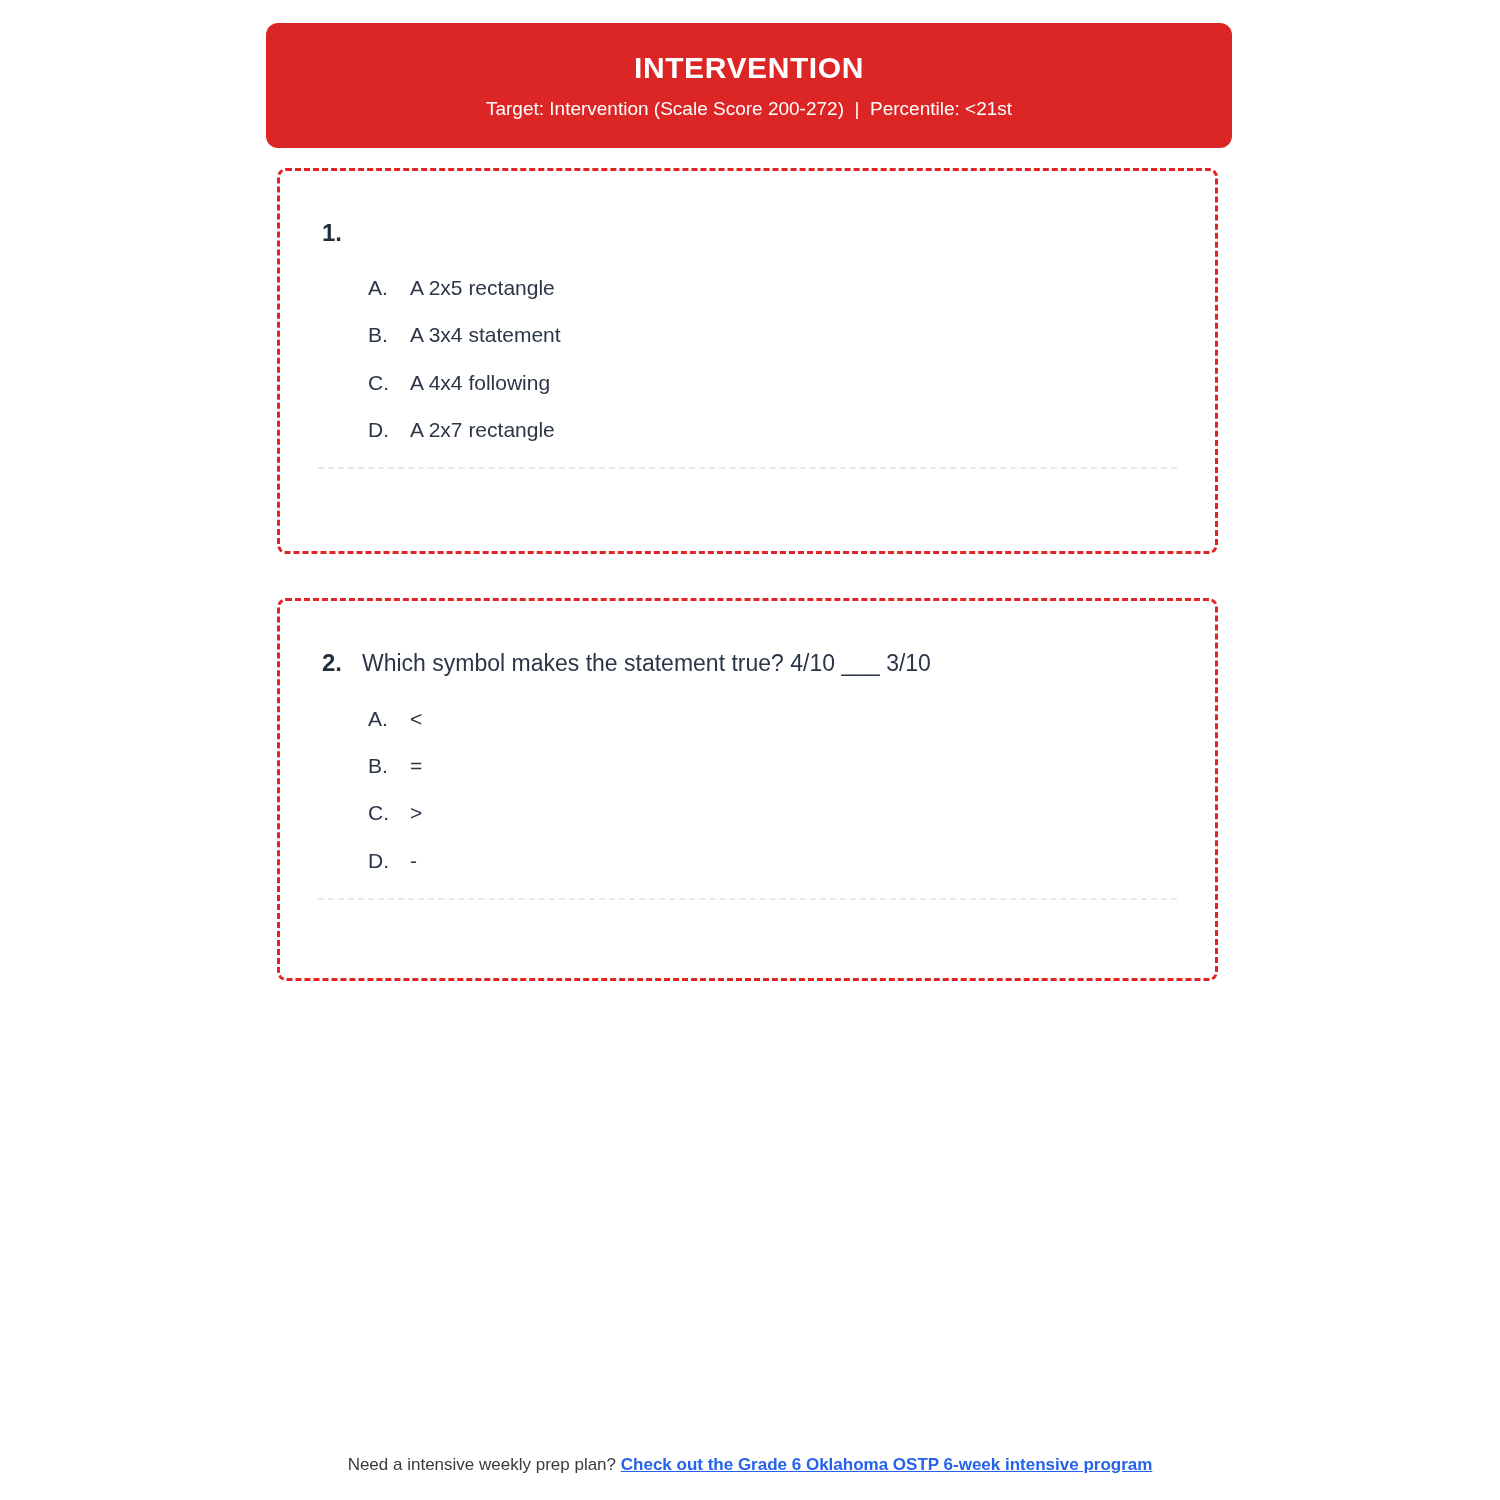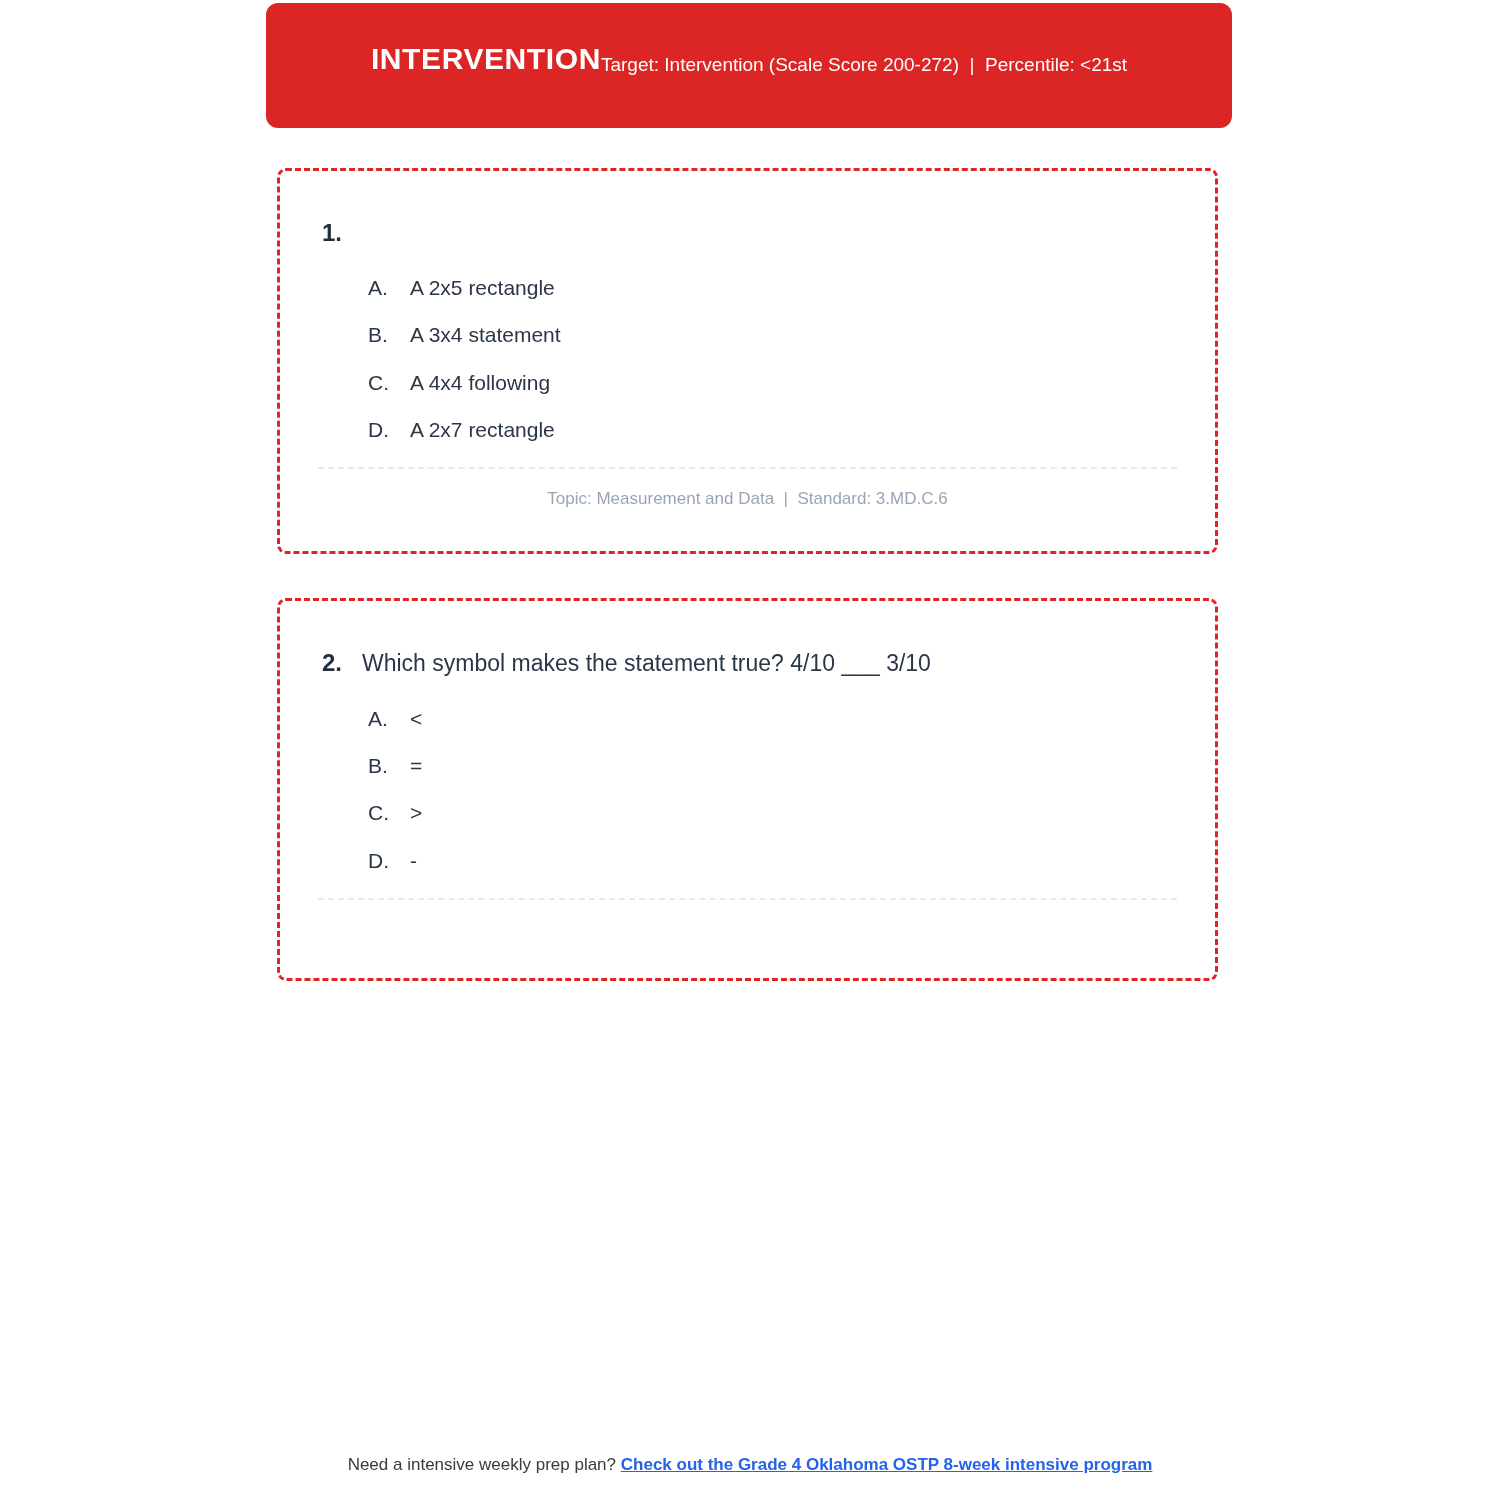--- a/index.html
+++ b/index.html
@@ -16,26 +16,27 @@
     position: relative;
     width: 1500px;
     height: 1500px;
     background: #ffffff;
   }
 
   
   .banner {
     position: absolute;
     left: 266px;
-    top: 3px;
+    top: 23px;
     width: 966px;
     height: 125px;
     background: #dc2626;
     border-radius: 12px;
     display: flex;
+    flex-direction: column;
     align-items: center;
     justify-content: center;
     color: #ffffff;
   }
   .banner-title {
     font-size: 30px;
     font-weight: bold;
     letter-spacing: 0.6px;
     line-height: 1.1;
     margin: 0 0 14px 0;
@@ -161,21 +162,20 @@
       <li class="option">
         <span class="opt-letter">C.</span>
         <span class="opt-text">A 4x4 following</span>
       </li>
       <li class="option">
         <span class="opt-letter">D.</span>
         <span class="opt-text">A 2x7 rectangle</span>
       </li>
     </ul>
     <hr class="q-divider">
-    <div class="q-meta">Topic: Measurement and Data  |  Standard: 3.MD.C.6</div>
   </div>
 
   <div class="card" id="card-2">
     <div class="q-head">
       <div class="q-num">2.</div>
       <div class="q-stem">Which symbol makes the statement true? 4/10 ___ 3/10</div>
     </div>
     <ul class="options">
       <li class="option">
         <span class="opt-letter">A.</span>
@@ -191,16 +191,16 @@
       </li>
       <li class="option">
         <span class="opt-letter">D.</span>
         <span class="opt-text">-</span>
       </li>
     </ul>
     <hr class="q-divider">
   </div>
 
   <div class="footer">
-    <span>Need a intensive weekly prep plan? </span><a class="footer-link" href="#">Check out the Grade 4 Oklahoma OSTP 8-week intensive program</a>
+    <span>Need a intensive weekly prep plan? </span><a class="footer-link" href="#">Check out the Grade 6 Oklahoma OSTP 6-week intensive program</a>
   </div>
 
 </div>
 
 </body></html>

